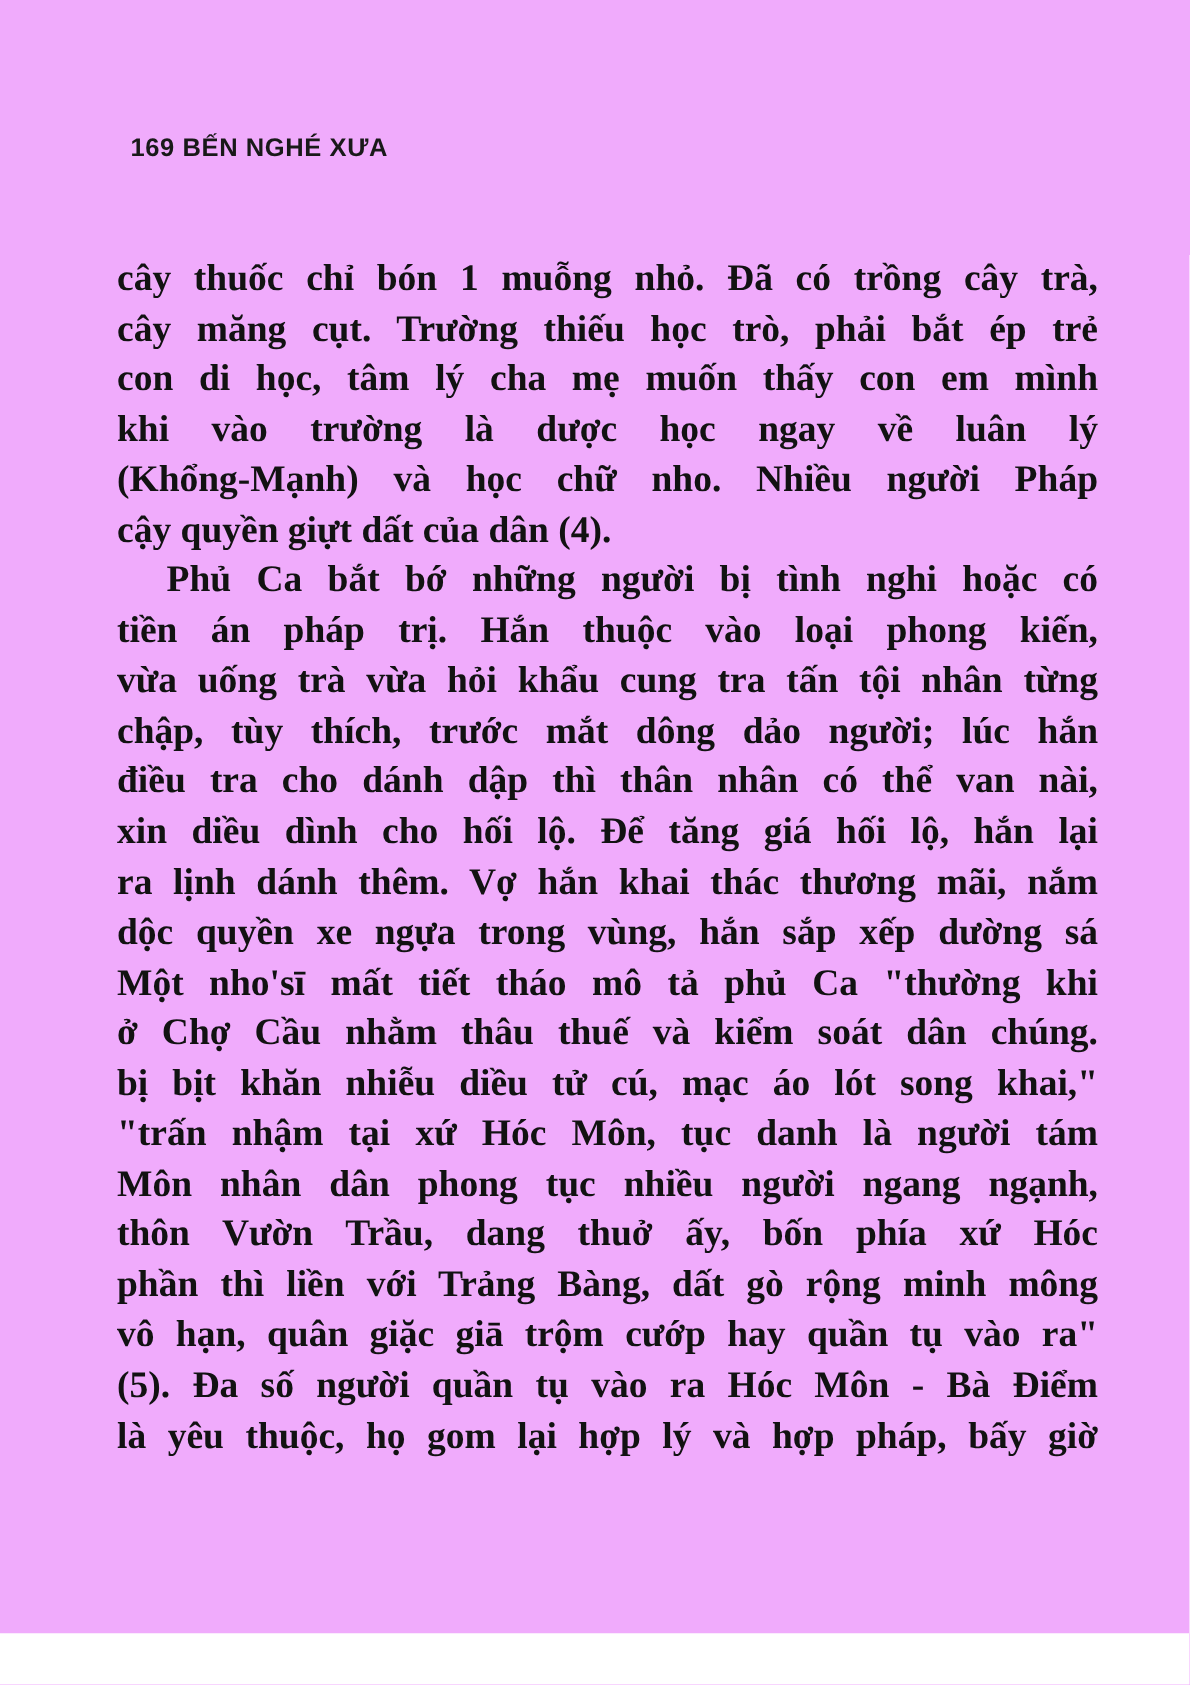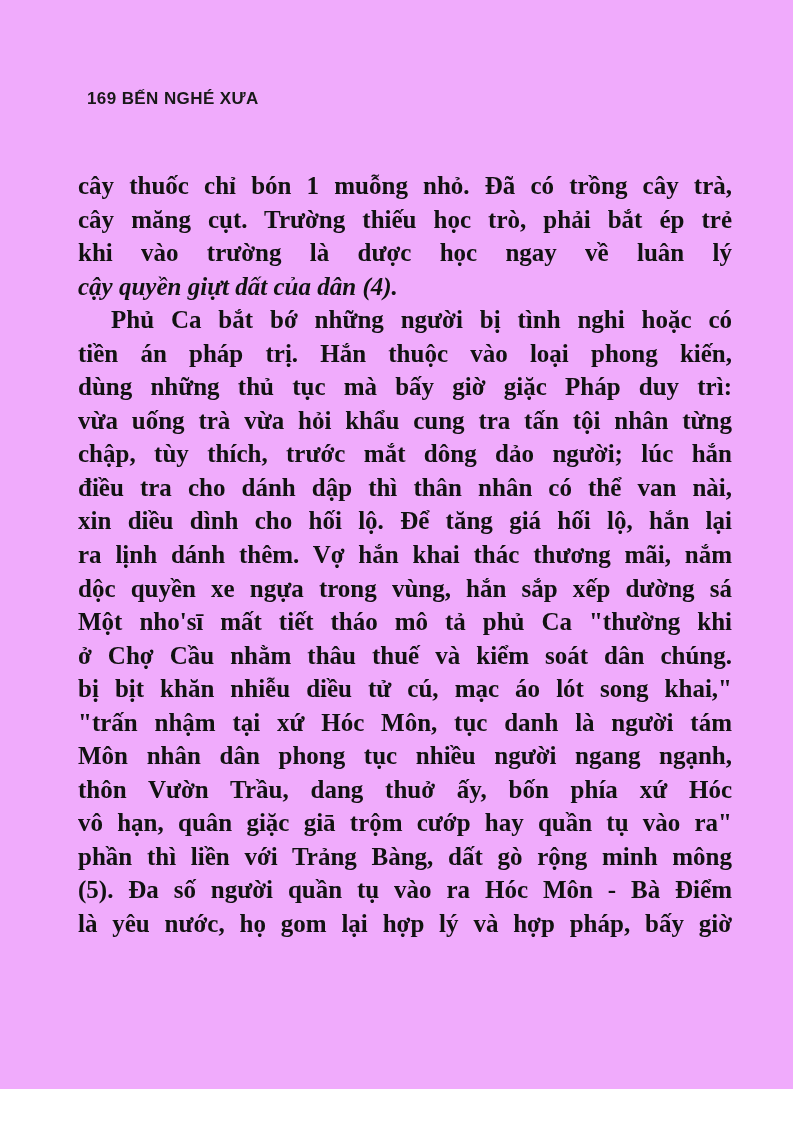--- a/index.html
+++ b/index.html
@@ -42,49 +42,49 @@
     line-height: 33.55px;
     overflow: hidden;
     text-align: justify;
     text-align-last: justify;
     text-justify: inter-word;
     white-space: normal;
   }
   .line.no-justify {
     text-align: center;
     text-align-last: left;
-    font-style: italic;
   }
   .line.indent {
     text-indent: 33px;
   }
 </style>
 </head>
 <body>
 
 <div class="page">
   <div class="running-header">169 BẾN NGHÉ XƯA</div>
   <div class="body-text" id="body-text">
       <div class="line">cây thuốc chỉ bón 1 muỗng nhỏ. Đã có trồng cây trà,</div>
       <div class="line">cây măng cụt. Trường thiếu học trò, phải bắt ép trẻ</div>
+      <div class="line">con di học, tâm lý cha mẹ muốn thấy con em mình</div>
       <div class="line">khi vào trường là dược học ngay về luân lý</div>
+      <div class="line">(Khổng-Mạnh) và học chữ nho. Nhiều người Pháp</div>
       <div class="line no-justify">cậy quyền giựt dất của dân (4).</div>
       <div class="line indent">Phủ Ca bắt bớ những người bị tình nghi hoặc có</div>
       <div class="line">tiền án pháp trị. Hắn thuộc vào loại phong kiến,</div>
-      <div class="line">dùng những thủ tục mà bấy giờ giặc Pháp duy trì:</div>
       <div class="line">vừa uống trà vừa hỏi khẩu cung tra tấn tội nhân từng</div>
       <div class="line">chập, tùy thích, trước mắt dông dảo người; lúc hắn</div>
       <div class="line">điều tra cho dánh dập thì thân nhân có thể van nài,</div>
       <div class="line">xin diều dình cho hối lộ. Để tăng giá hối lộ, hắn lại</div>
       <div class="line">ra lịnh dánh thêm. Vợ hắn khai thác thương mãi, nắm</div>
       <div class="line">dộc quyền xe ngựa trong vùng, hắn sắp xếp dường sá</div>
       <div class="line">Một nho'sī mất tiết tháo mô tả phủ Ca "thường khi</div>
       <div class="line">ở Chợ Cầu nhằm thâu thuế và kiểm soát dân chúng.</div>
       <div class="line">bị bịt khăn nhiễu diều tử cú, mạc áo lót song khai,"</div>
       <div class="line">"trấn nhậm tại xứ Hóc Môn, tục danh là người tám</div>
       <div class="line">Môn nhân dân phong tục nhiều người ngang ngạnh,</div>
       <div class="line">thôn Vườn Trầu, dang thuở ấy, bốn phía xứ Hóc</div>
+      <div class="line">phần thì liền với Trảng Bàng, dất gò rộng minh mông</div>
       <div class="line">vô hạn, quân giặc giā trộm cướp hay quần tụ vào ra"</div>
-      <div class="line">phần thì liền với Trảng Bàng, dất gò rộng minh mông</div>
       <div class="line">(5). Đa số người quần tụ vào ra Hóc Môn - Bà Điểm</div>
-      <div class="line">là yêu nước, họ gom lại hợp lý và hợp pháp, bấy giờ</div>
+      <div class="line">là yêu thuộc, họ gom lại hợp lý và hợp pháp, bấy giờ</div>
     </div>
 </div>
 
 </body></html>

